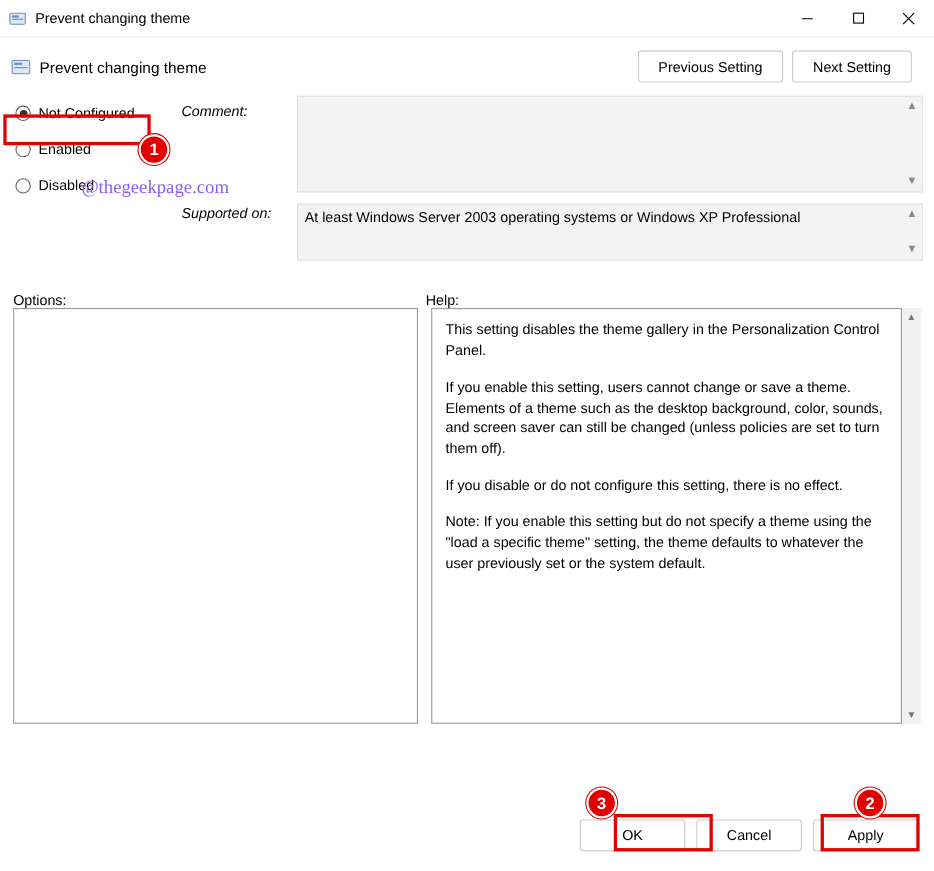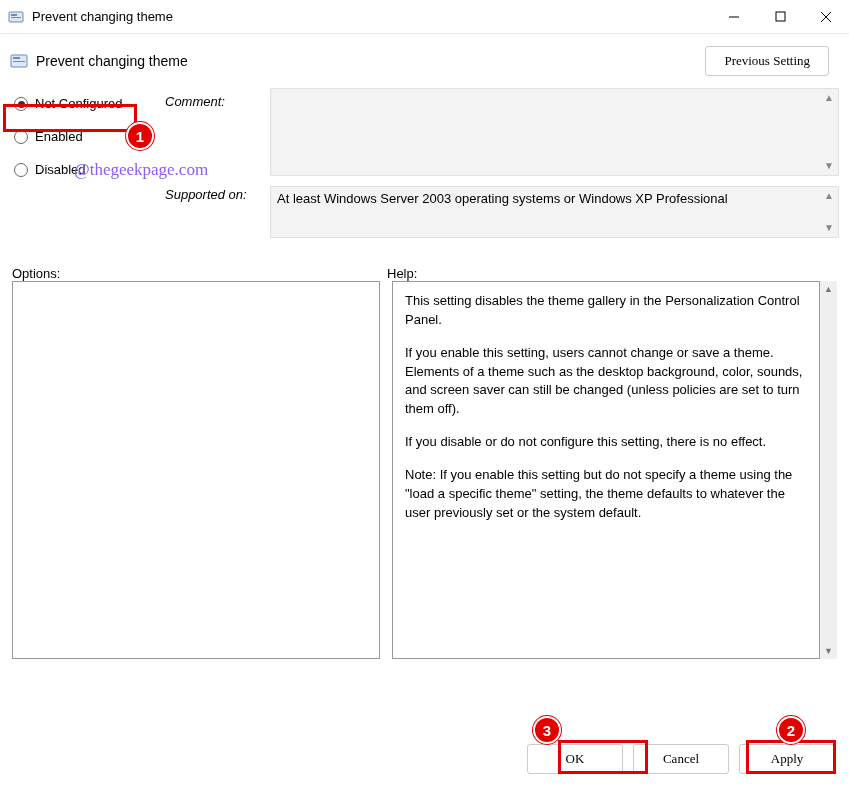--- a/index.html
+++ b/index.html
@@ -42,21 +42,21 @@
       display: inline-flex; align-items: center; justify-content: center;
     }
     .header-title { font-size: 14px; flex: 1; }
     .nav-buttons { display: flex; gap: 8px; margin-right: 10px; }
     .btn {
       background: #fff;
       border: 1px solid #ccc;
       border-radius: 3px;
       padding: 6px 18px;
       font-size: 13px;
-      font-family: Liberation Serif, serif;
+      font-family: Liberation Sans, sans-serif;
       cursor: default;
     }
     .config-area {
       display: flex;
       padding: 4px 10px 10px 10px;
       gap: 10px;
     }
     .radio-col {
       width: 145px;
       padding-top: 6px;
@@ -235,20 +235,21 @@
   <span class="header-icon">
     <svg width="18" height="18" viewBox="0 0 18 18">
         <rect x="1" y="3" width="16" height="12" rx="1" fill="#dce8f5" stroke="#6a8db8"></rect>
         <rect x="3" y="5" width="7" height="2" fill="#6a8db8"></rect>
         <rect x="3" y="9" width="12" height="1" fill="#6a8db8"></rect>
       </svg>
   </span>
   <span class="header-title">Prevent changing theme</span>
   <div class="nav-buttons">
     <button class="btn">Previous Setting</button>
+    <button class="btn">Next Setting</button>
   </div>
 </div>
 
 <div class="config-area">
   <div class="radio-col">
     <div class="radio-row">
       <span class="radio-circle selected"></span>
       <span>Not Configured</span>
     </div>
     <div class="radio-row">

